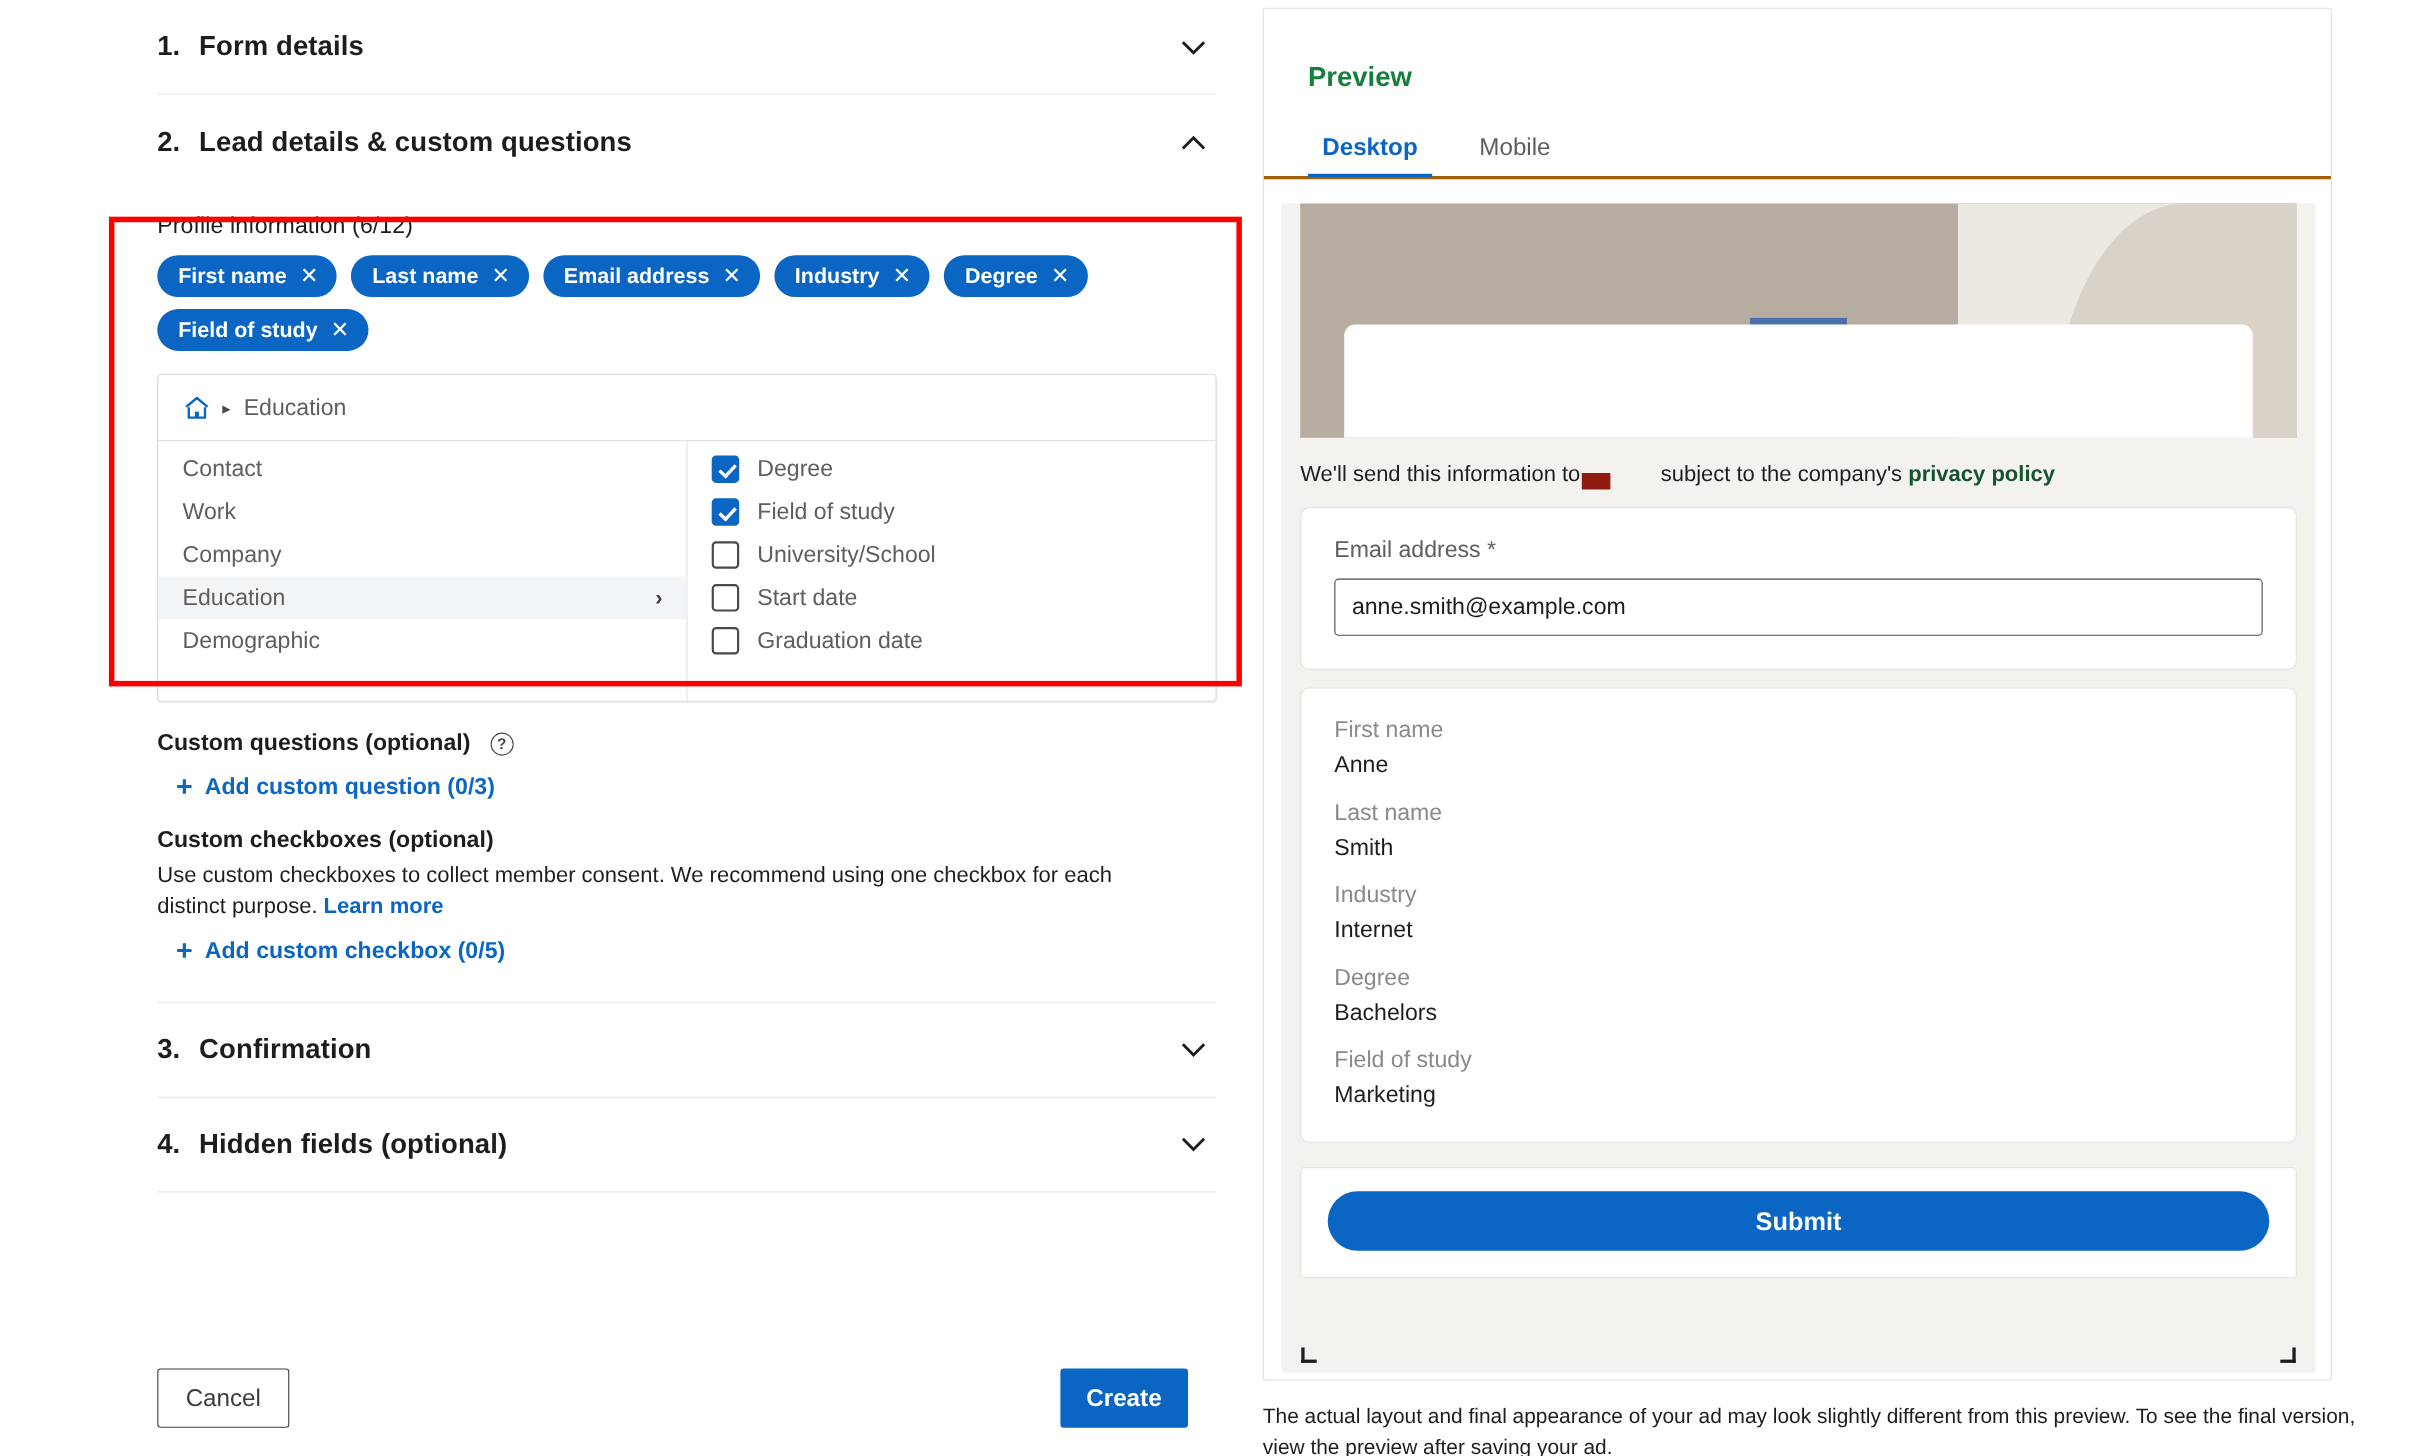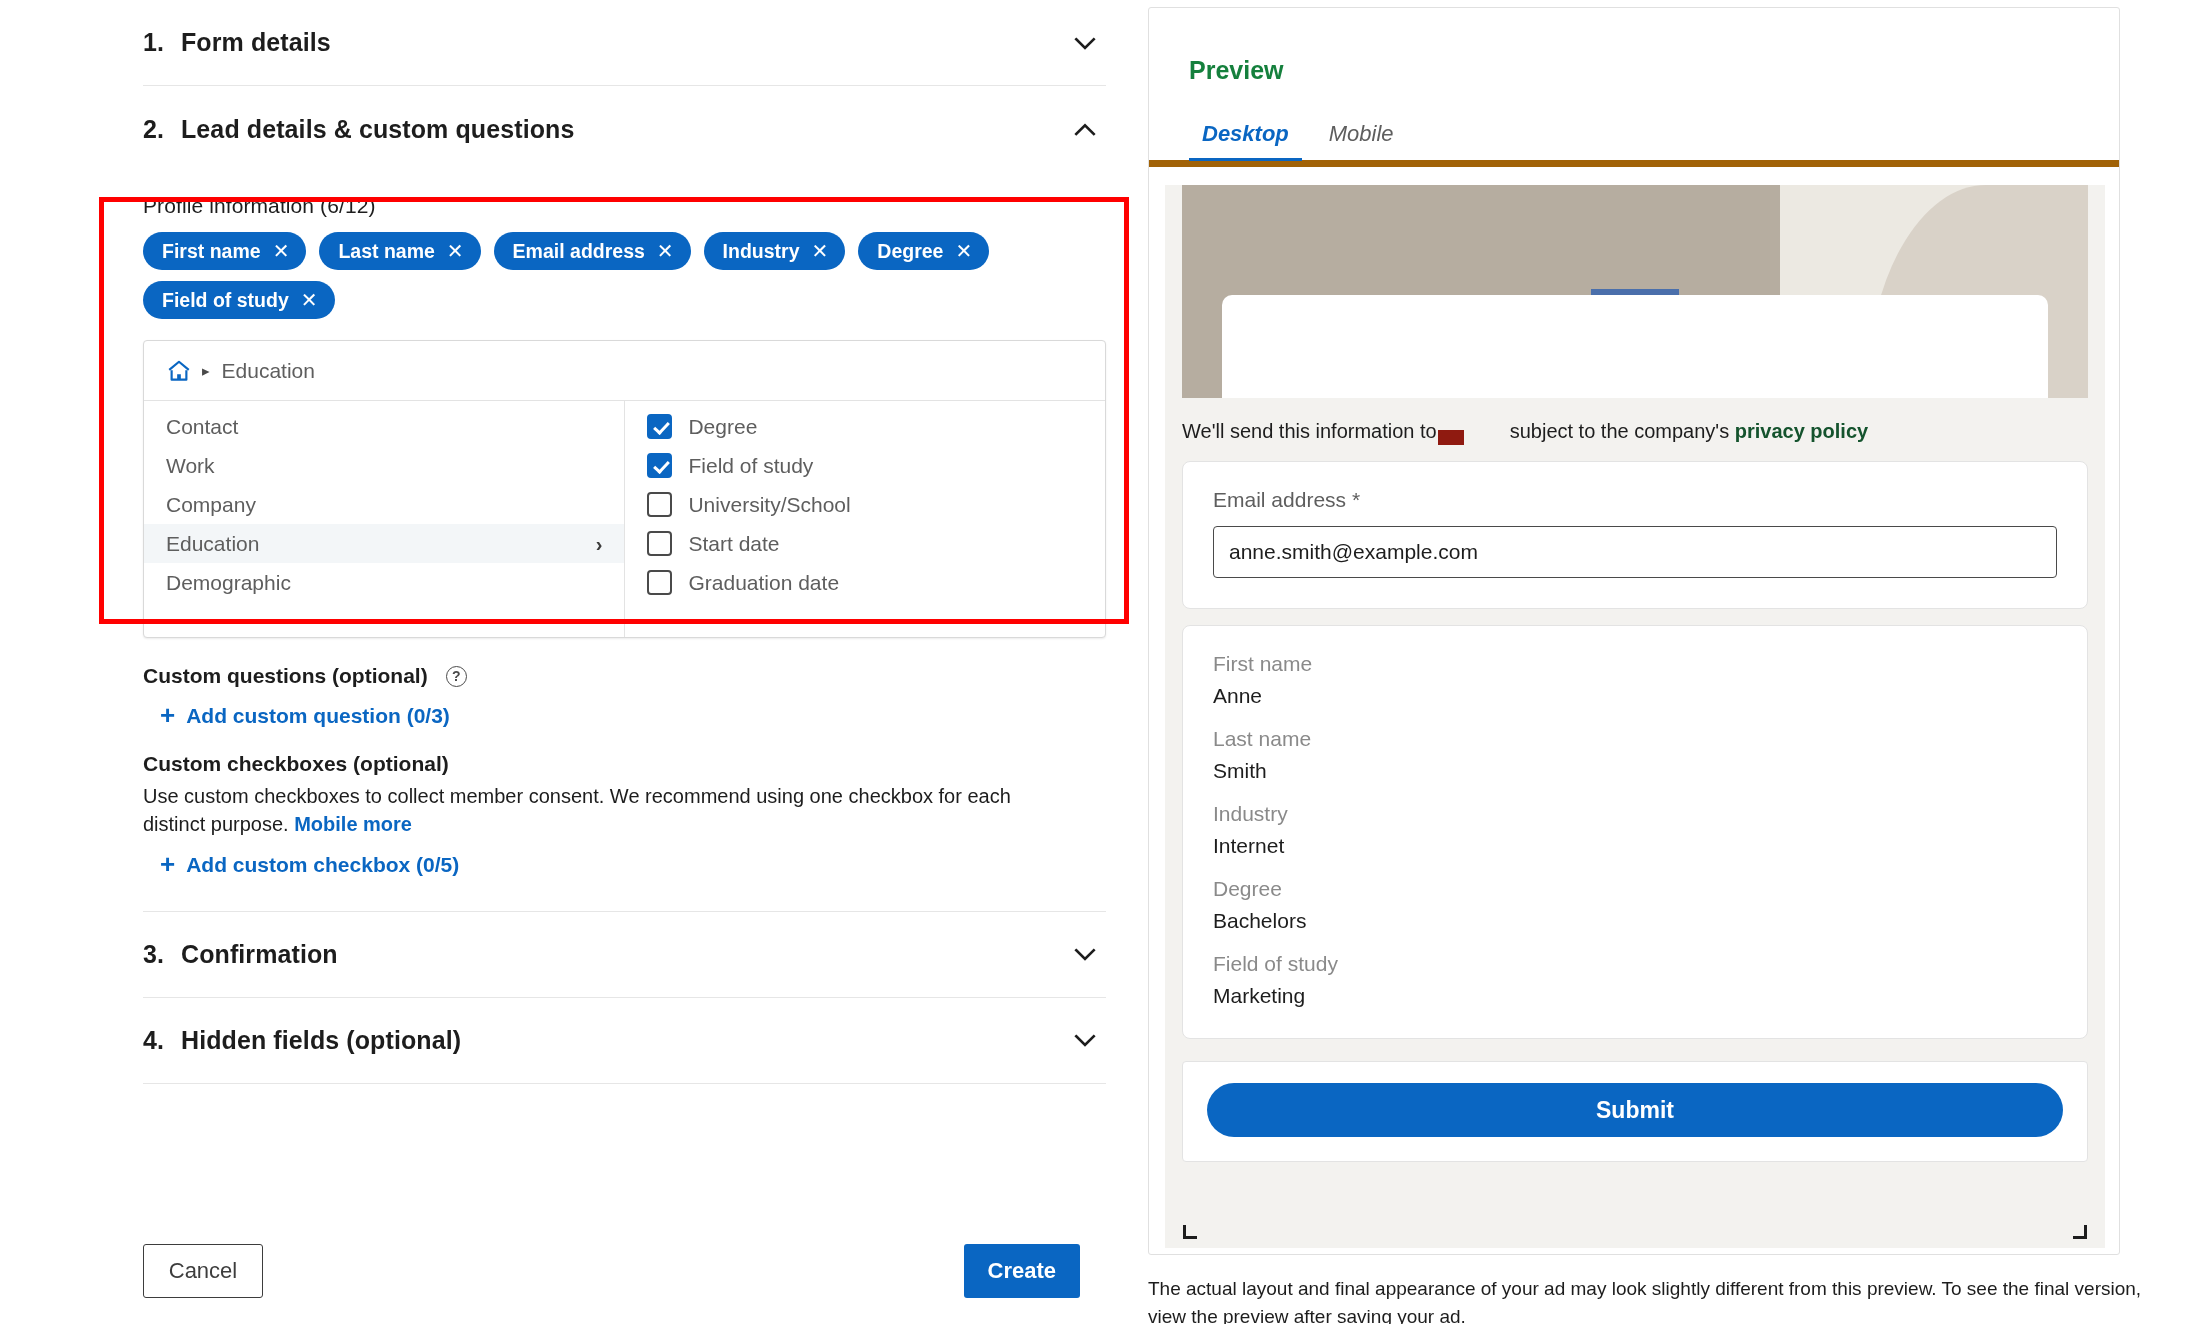--- a/index.html
+++ b/index.html
@@ -173,24 +173,23 @@
     width: 972px; height: 1248px;
     background: #ffffff;
     border: 1px solid #e0e0e0;
     border-radius: 3px;
   }
   .prev-title {
     font-size: 25px; color: #15803d; font-weight: 600;
     padding: 48px 0 0 40px;
   }
   .tabs {
-    display: flex; gap: 14px;
+    display: flex; gap: 30px;
     padding: 36px 0 0 40px;
-    border-bottom: 7px solid #a16207;
-    font-style: italic;
+    border-bottom: 3px solid #a16207;
   }
   .tab {
     font-size: 22px; color: #5e5e5e;
     padding: 0 13px 13px 13px;
     cursor: pointer; position: relative;
   }
   .tab.active { color: #0a66c2; font-weight: 600; }
   .tab.active::after {
     content:""; position:absolute; left:0; right:0; bottom:-1px;
     height: 3px; background: #0a66c2;
@@ -431,21 +430,21 @@
       </div>
       <div class="addlink">
         <span class="plus">+</span>
         <span>Add custom question (0/3)</span>
       </div>
 
       
       <div class="sub-label" style="margin-top:14px;text-align:center;">
         <span>Custom checkboxes (optional)</span>
       </div>
-      <div class="desc"><span>Use custom checkboxes to collect member consent. We recommend using one checkbox for each distinct purpose. </span><span class="inline-link">Mobile more</span></div>
+      <div class="desc"><span>Use custom checkboxes to collect member consent. We recommend using one checkbox for each distinct purpose. </span><span class="inline-link">Learn more</span></div>
       <div class="addlink">
         <span class="plus">+</span>
         <span>Add custom checkbox (0/5)</span>
       </div>
     </div>
 
     <div class="divider" style="margin-top:24px;"></div>
 
     <div class="accordion-head">
       <span class="acc-num">3.</span>

